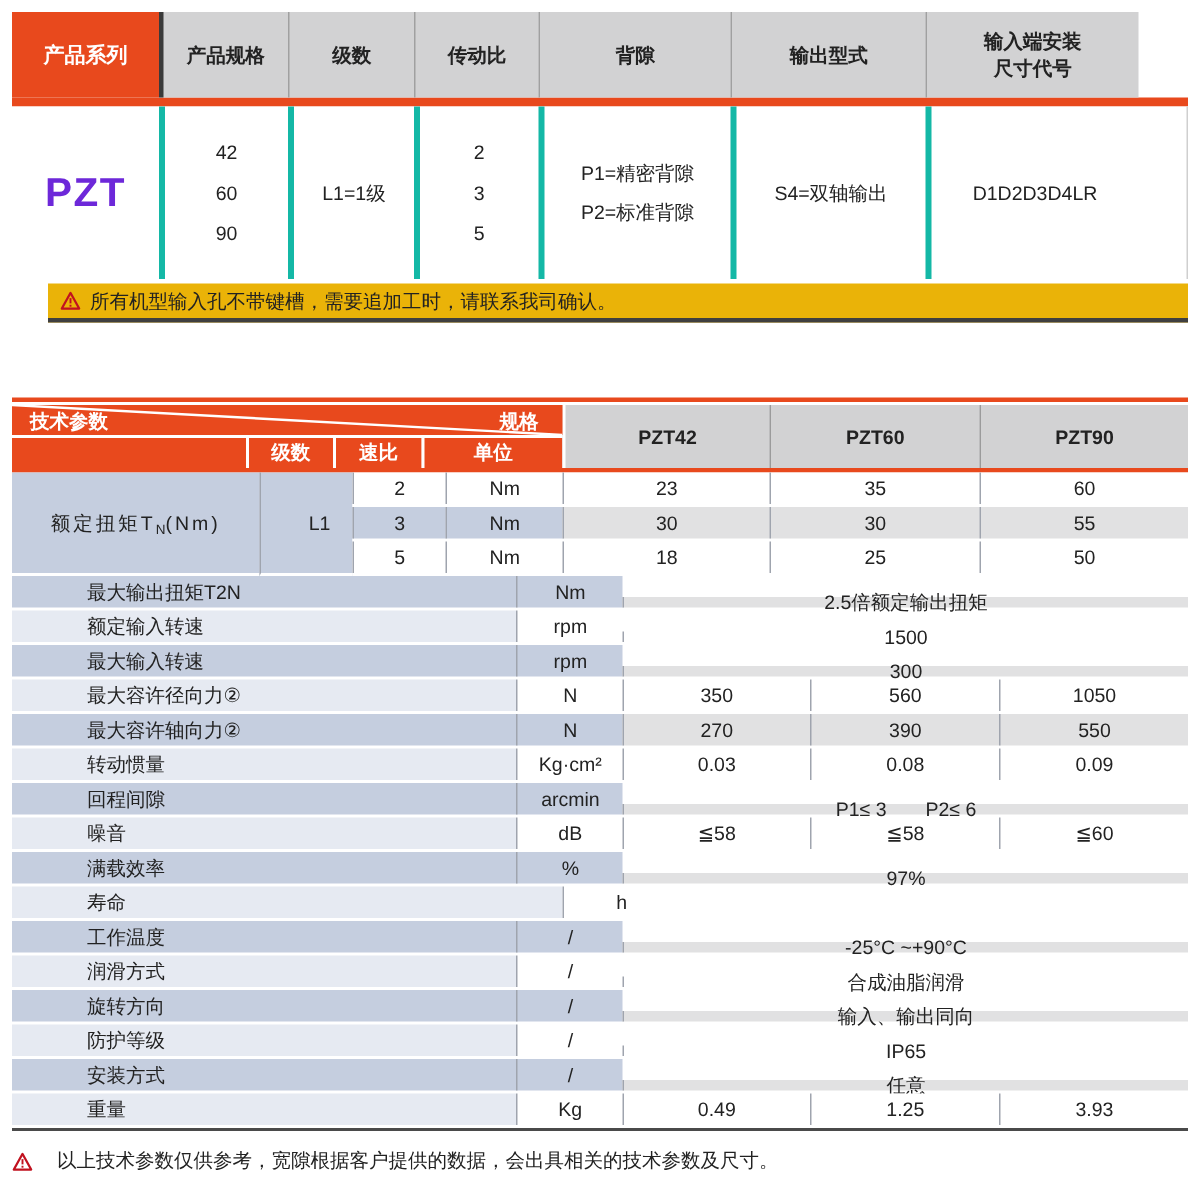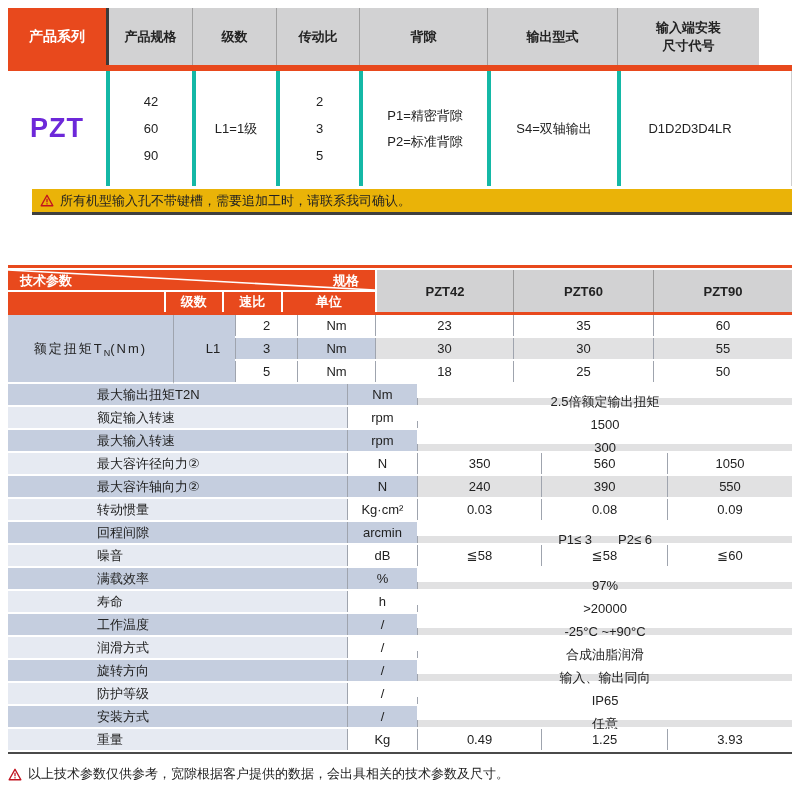--- a/index.html
+++ b/index.html
@@ -73,21 +73,21 @@
   .tt-model:first-child { border-left:2px solid #fff; }
   .mv1 { width:138px; } .mv2 { width:140px; } .mv3 { width:139px; }
 
   
   .tr { display:flex; height:23px; border-bottom:2px solid #fff; }
   .td {
     display:flex; align-items:center; justify-content:center;
     font-size:13px; color:#222; border-left:1px solid #9fa4ae;
   }
   .td:first-child { border-left:none; }
-  .c-label  { width:367px; justify-content:flex-start; padding-left:89px; }
+  .c-label  { width:367px; justify-content:flex-start; padding-left:50px; }
   .c-unit   { width:78px; }
   .c-v1 { width:138px; } .c-v2 { width:140px; } .c-v3 { width:139px; }
   .c-vm { width:417px;margin-top:14px; }
   .tr.a .c-label, .tr.a .c-unit { background:#c5cedf; }
   .tr.a .c-v1, .tr.a .c-v2, .tr.a .c-v3, .tr.a .c-vm { background:#e1e1e2; }
   .tr.b .c-label { background:#e6eaf2; }
   .tr.b .c-unit, .tr.b .c-v1, .tr.b .c-v2, .tr.b .c-v3, .tr.b .c-vm { background:#ffffff; }
 
   
   .tg { display:flex; height:69px; }
@@ -106,21 +106,21 @@
   .tg-row .td:first-child { border-left:1px solid #9fa4ae; }
   .g-sb { width:62px; } .g-un { width:78px; }
   .tg-row.a .g-sb, .tg-row.a .g-un { background:#c5cedf; }
   .tg-row.a .c-v1, .tg-row.a .c-v2, .tg-row.a .c-v3 { background:#e1e1e2; }
   .tg-row.b .g-sb, .tg-row.b .g-un,
   .tg-row.b .c-v1, .tg-row.b .c-v2, .tg-row.b .c-v3 { background:#ffffff; }
   .sub { font-size:9px; vertical-align:-3px; letter-spacing:0; }
 
   .tt-bottom { height:2px; background:#4a4a4a; }
   .foot-note {
-    margin-top:11px; display:flex; align-items:center; gap:6px;
+    margin-top:11px; display:flex; align-items:center; gap:16px;
     font-size:13px; color:#222;
   }
 </style>
 </head>
 <body>
 
 <div class="page">
 
   <div>
     <div class="pt-header">
@@ -251,21 +251,21 @@
     <div class="tr b">
       <div class="td c-label">最大容许径向力②</div>
       <div class="td c-unit">N</div>
       <div class="td c-v1">350</div>
       <div class="td c-v2">560</div>
       <div class="td c-v3">1050</div>
     </div>
     <div class="tr a">
       <div class="td c-label">最大容许轴向力②</div>
       <div class="td c-unit">N</div>
-      <div class="td c-v1">240</div>
+      <div class="td c-v1">270</div>
       <div class="td c-v2">390</div>
       <div class="td c-v3">550</div>
     </div>
     <div class="tr b">
       <div class="td c-label">转动惯量</div>
       <div class="td c-unit">Kg·cm²</div>
       <div class="td c-v1">0.03</div>
       <div class="td c-v2">0.08</div>
       <div class="td c-v3">0.09</div>
     </div>
@@ -282,21 +282,20 @@
       <div class="td c-v3">≦60</div>
     </div>
     <div class="tr a">
       <div class="td c-label">满载效率</div>
       <div class="td c-unit">%</div>
       <div class="td c-vm">97%</div>
     </div>
     <div class="tr b">
       <div class="td c-label">寿命</div>
       <div class="td c-unit">h</div>
-      <div class="td c-vm">&gt;20000</div>
     </div>
     <div class="tr a">
       <div class="td c-label">工作温度</div>
       <div class="td c-unit">/</div>
       <div class="td c-vm">-25°C ~+90°C</div>
     </div>
     <div class="tr b">
       <div class="td c-label">润滑方式</div>
       <div class="td c-unit">/</div>
       <div class="td c-vm">合成油脂润滑</div>

